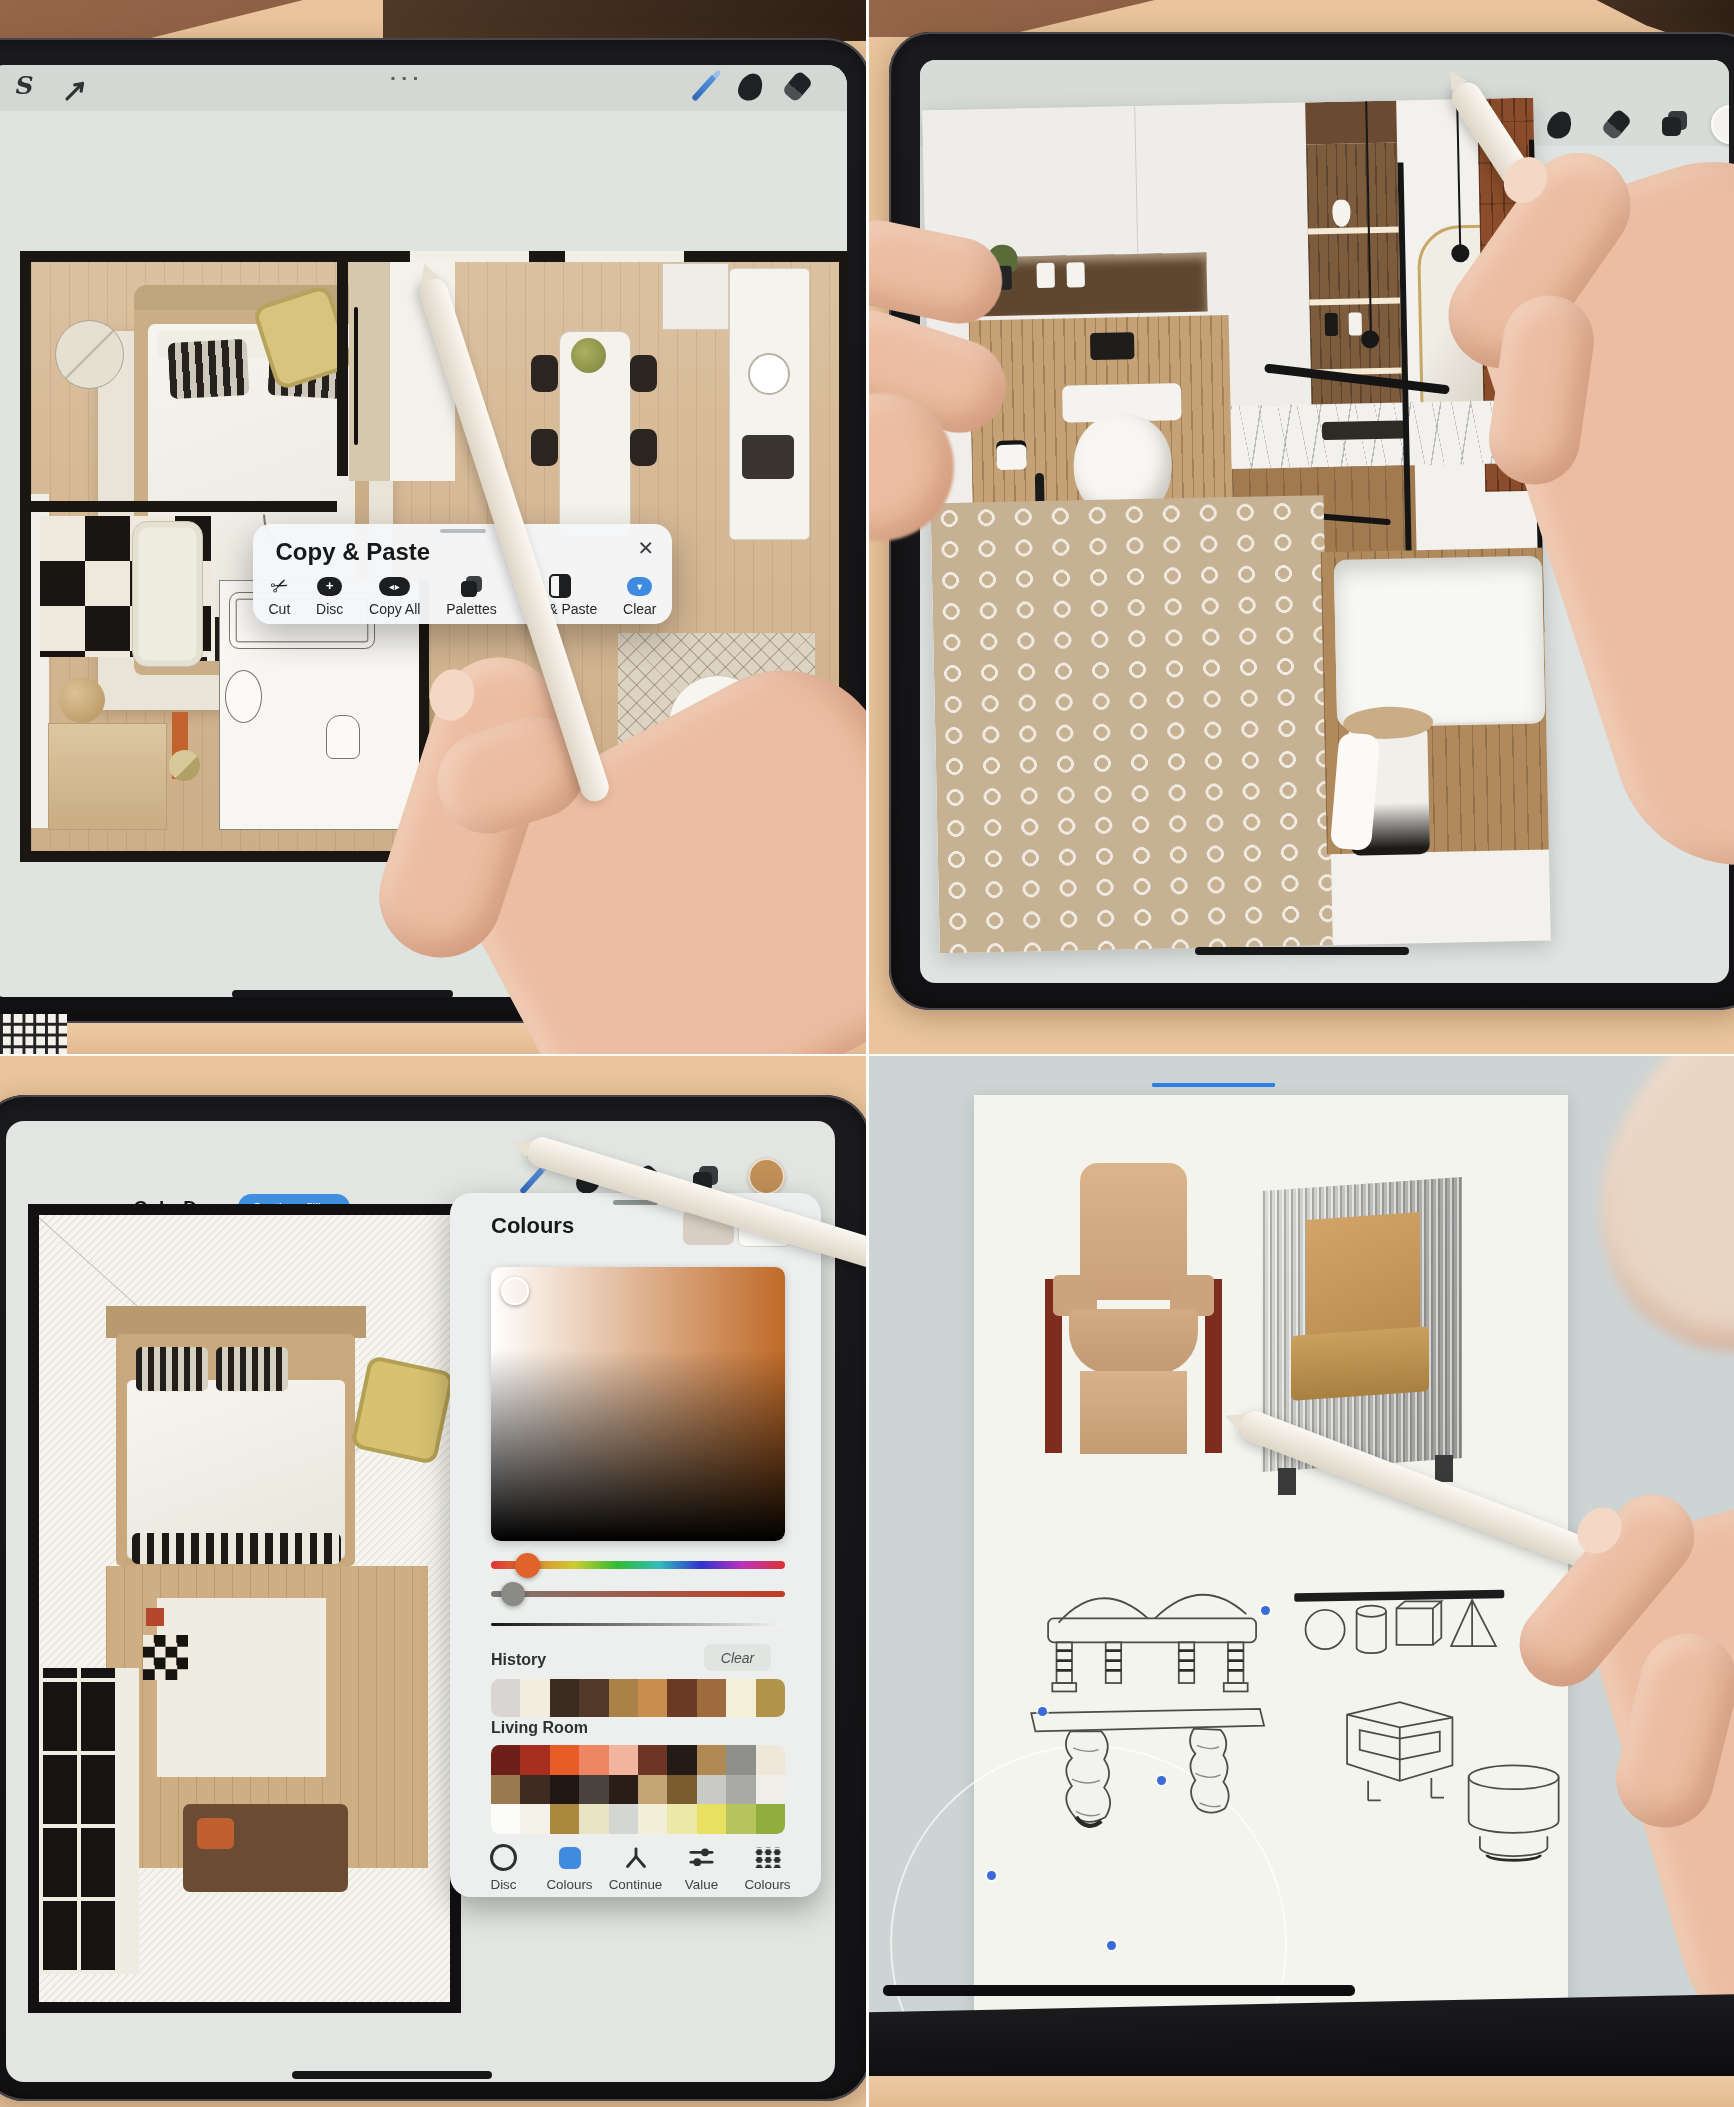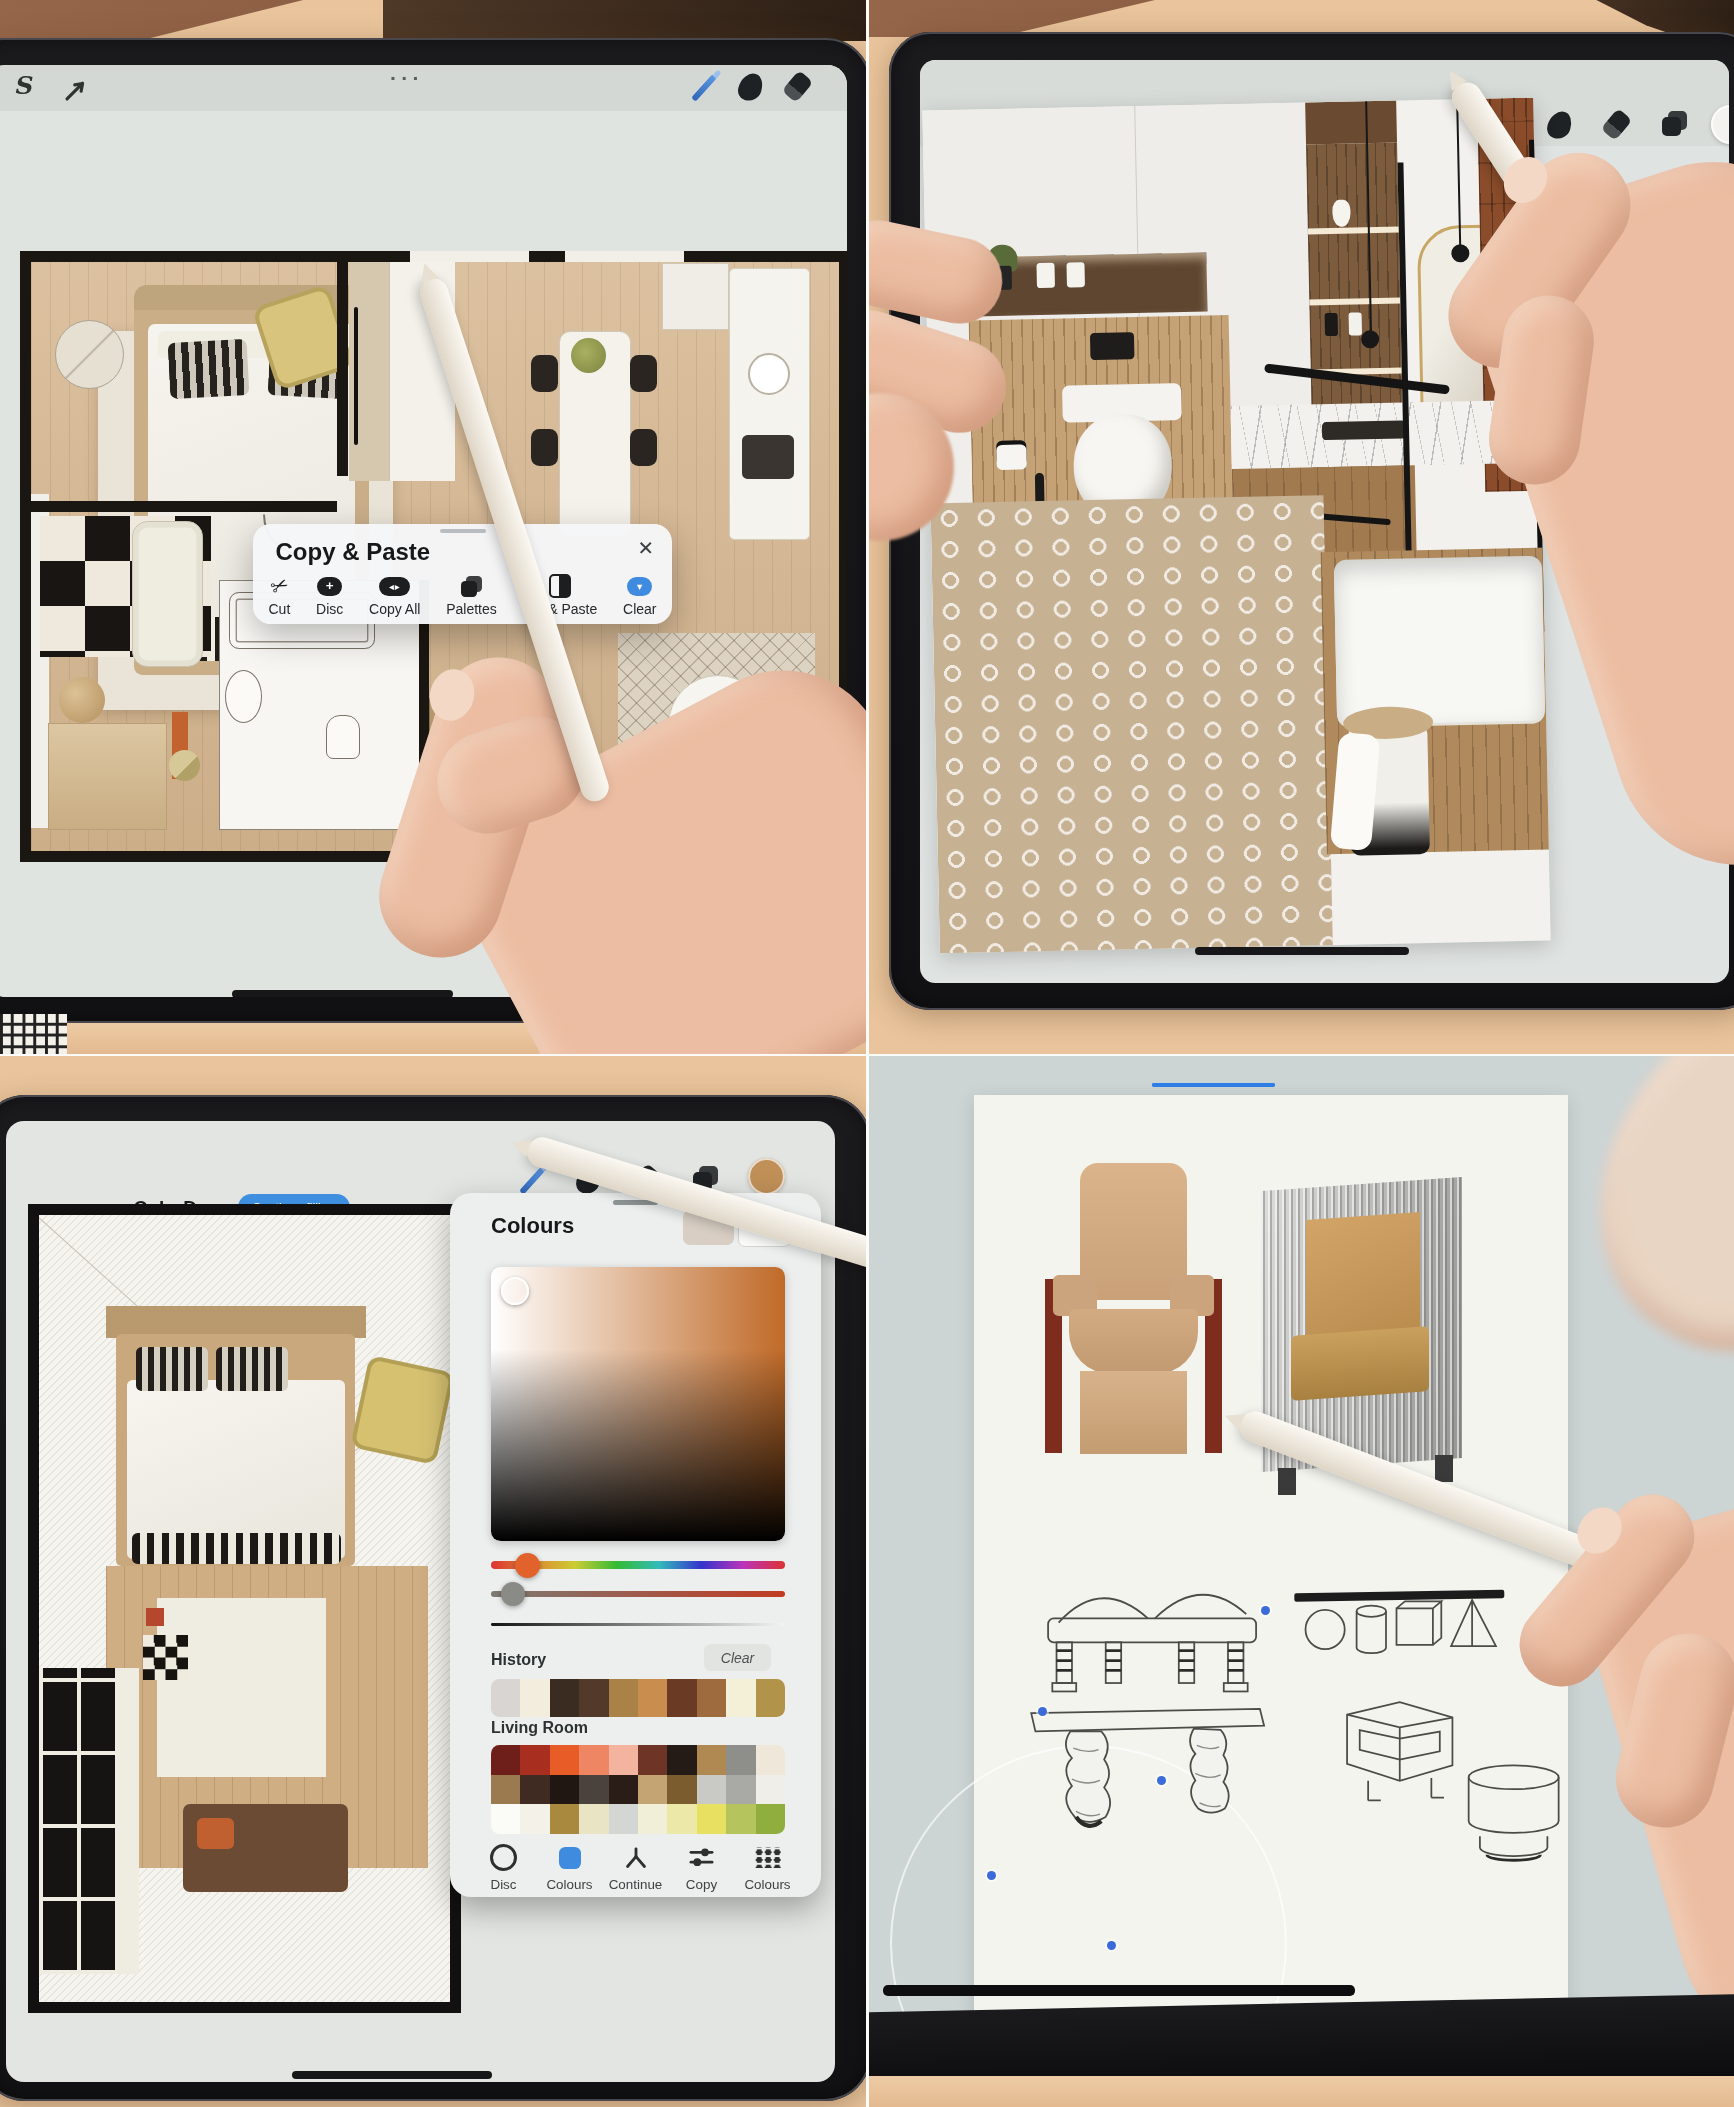--- a/index.html
+++ b/index.html
@@ -402,21 +402,21 @@
             <div class="ti">
               <svg width="27" height="22.5" viewBox="0 0 38 32">
                 <g stroke="#2c302f" stroke-width="4" stroke-linecap="round">
                   <path d="M4 9 H34"></path>
                   <path d="M4 23 H34"></path>
                 </g>
                 <circle cx="24" cy="9" r="5.5" fill="#2c302f"></circle>
                 <circle cx="13" cy="23" r="5.5" fill="#2c302f"></circle>
               </svg>
             </div>
-            <span class="tab-label">Copy</span>
+            <span class="tab-label">Value</span>
           </div>
           <div class="tab">
             <div class="ti">
               <div class="ti-palettes"></div>
             </div>
             <span class="tab-label">Colours</span>
           </div>
         </div>
     </div>
 

